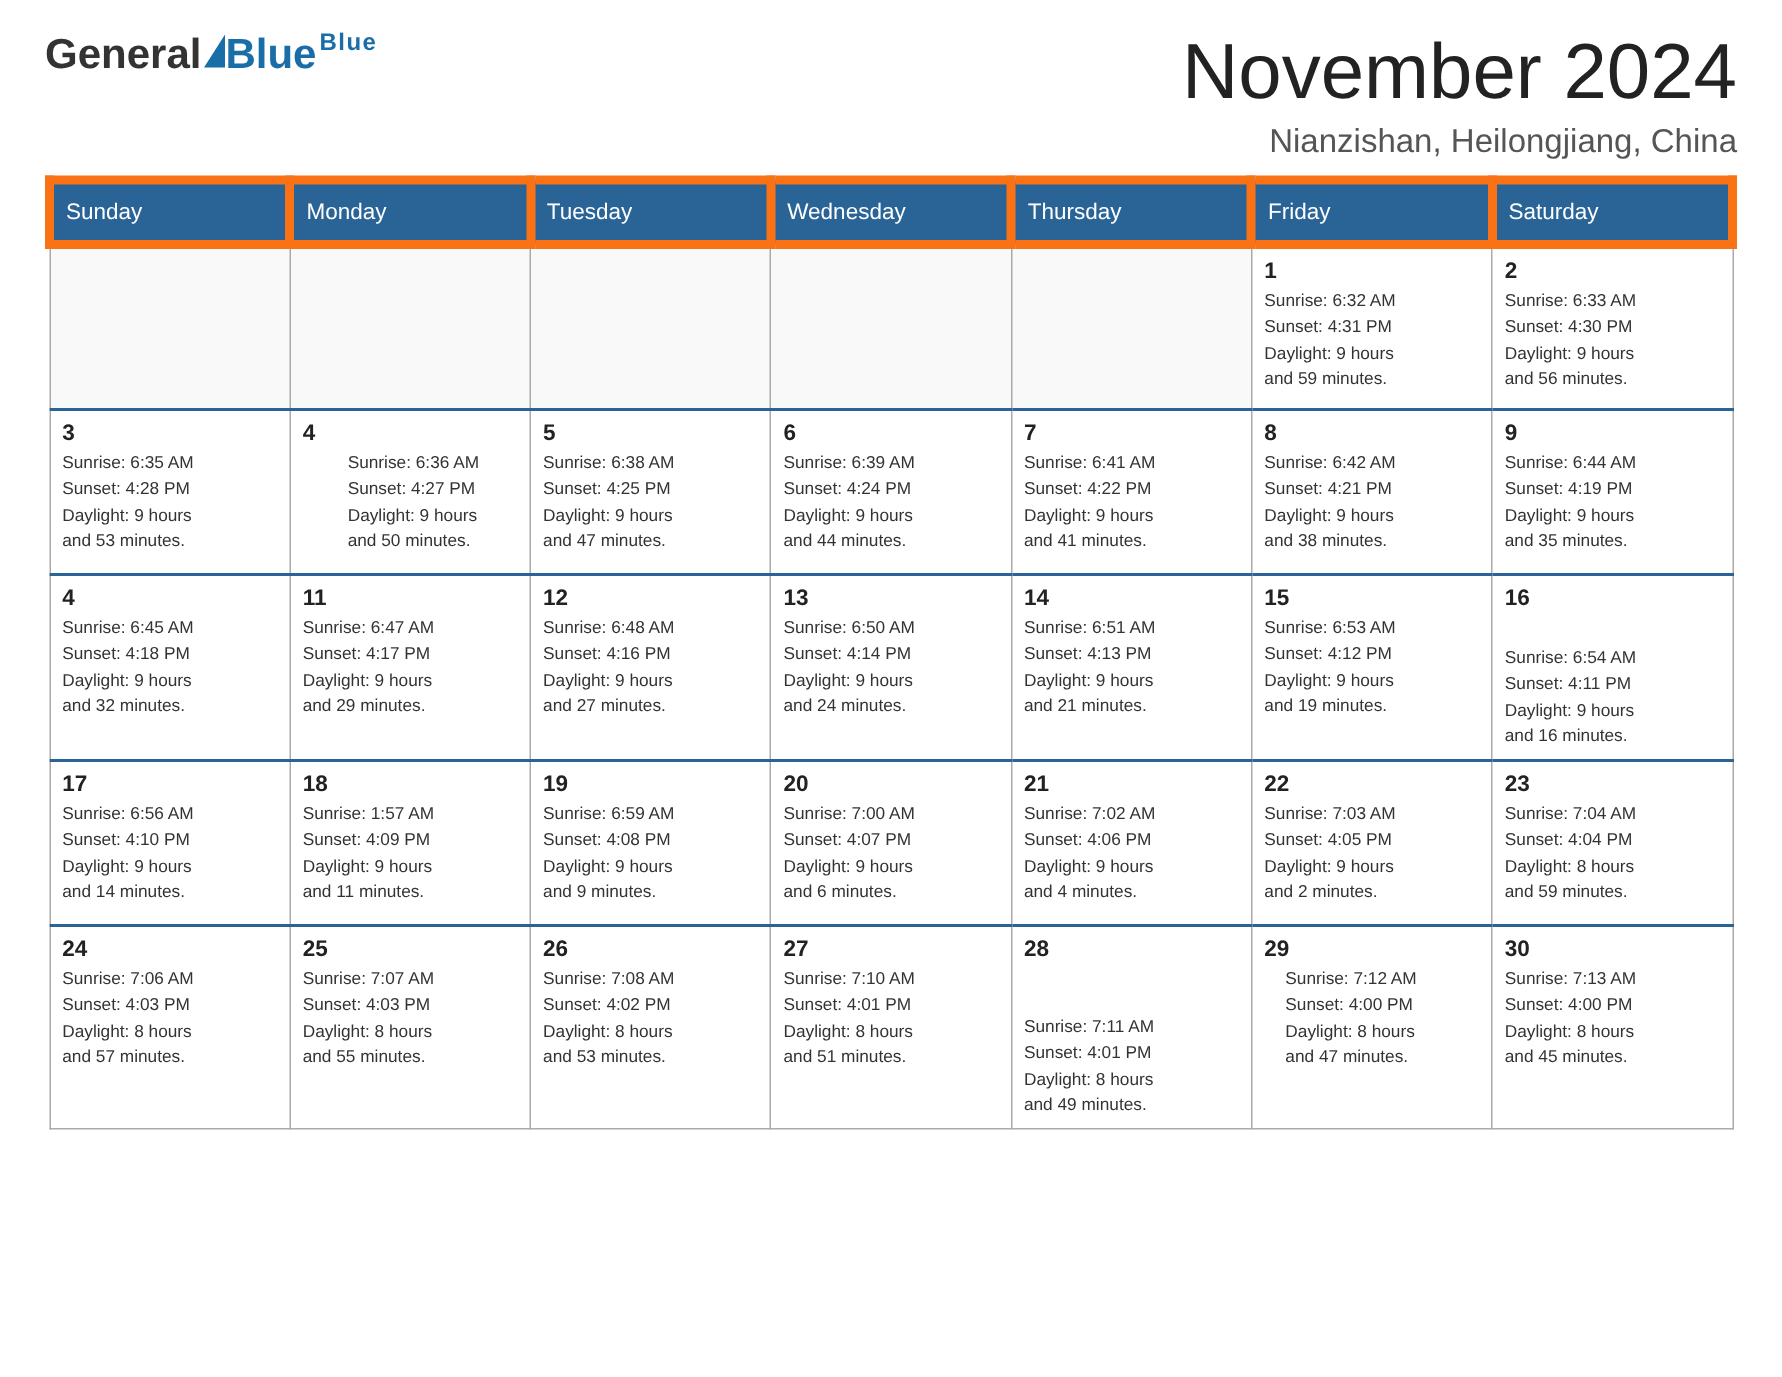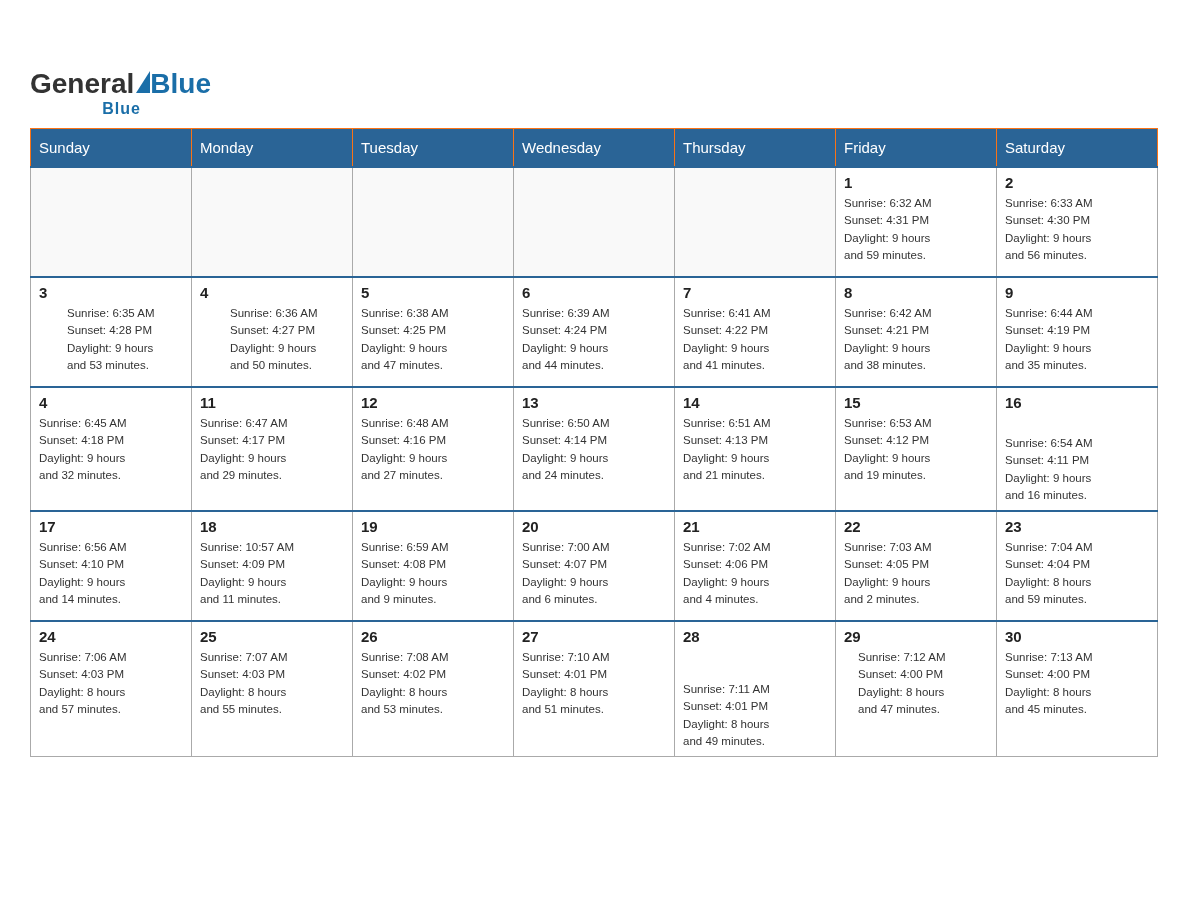--- a/index.html
+++ b/index.html
@@ -11,23 +11,22 @@
       min-height: 918px;
     }
     .header-area {
       display: flex;
       justify-content: space-between;
       align-items: flex-start;
       margin-bottom: 10px;
     }
     .logo-area {
       display: flex;
-      flex-direction: column;
-      align-items: center;
-      margin-top: 48px;
+      flex-direction: row;
+      align-items: flex-start;
     }
     .logo-text {
       display: flex;
       align-items: center;
       font-size: 28px;
       font-weight: bold;
     }
     .logo-general {
       color: #333;
     }
@@ -69,21 +68,21 @@
       border-collapse: collapse;
       margin-top: 10px;
     }
     .calendar-table th {
       background-color: #2a6496;
       color: #fff;
       padding: 10px 8px;
       text-align: left;
       font-size: 15px;
       font-weight: normal;
-      border: 1px solid #f97316;
+      border: 6px solid #f97316;
     }
     .calendar-table td {
       border: 1px solid #aaa;
       vertical-align: top;
       padding: 6px 8px;
       width: 14.28%;
       height: 110px;
     }
     .day-number {
       font-size: 15px;
@@ -109,20 +108,24 @@
 
 <div class="header-area">
   <div class="logo-area">
     <div class="logo-text">
       <span class="logo-general">General</span>
       <div class="logo-triangle"></div>
       <span class="logo-blue">Blue</span>
     </div>
     <div class="logo-underline">Blue</div>
   </div>
+  <div class="title-area">
+    <div class="month-title">November 2024</div>
+    <div class="location-title">Nianzishan, Heilongjiang, China</div>
+  </div>
 </div>
 
 <table class="calendar-table">
   <thead>
     <tr>
     <th>Sunday</th>
         <th>Monday</th>
         <th>Tuesday</th>
         <th>Wednesday</th>
         <th>Thursday</th>
@@ -148,21 +151,21 @@
           <div class="day-number">2</div>
           <div class="day-info" style="white-space: pre-line;">Sunrise: 6:33 AM
 Sunset: 4:30 PM
 Daylight: 9 hours
 and 56 minutes.</div>
         </td>
       </tr>
       <tr class="week-row">
         <td>
           <div class="day-number">3</div>
-          <div class="day-info" style="white-space: pre-line; margin-left: 28px;">Sunrise: 6:35 AM
+          <div class="day-info" style="white-space: pre-line;">Sunrise: 6:35 AM
 Sunset: 4:28 PM
 Daylight: 9 hours
 and 53 minutes.</div>
         </td>
         <td>
           <div class="day-number">4</div>
           <div class="day-info" style="white-space: pre-line; margin-left: 30px;">Sunrise: 6:36 AM
 Sunset: 4:27 PM
 Daylight: 9 hours
 and 50 minutes.</div>
@@ -257,21 +260,21 @@
       <tr class="week-row">
         <td>
           <div class="day-number">17</div>
           <div class="day-info" style="white-space: pre-line;">Sunrise: 6:56 AM
 Sunset: 4:10 PM
 Daylight: 9 hours
 and 14 minutes.</div>
         </td>
         <td>
           <div class="day-number">18</div>
-          <div class="day-info" style="white-space: pre-line;">Sunrise: 10:57 AM
+          <div class="day-info" style="white-space: pre-line;">Sunrise: 1:57 AM
 Sunset: 4:09 PM
 Daylight: 9 hours
 and 11 minutes.</div>
         </td>
         <td>
           <div class="day-number">19</div>
           <div class="day-info" style="white-space: pre-line;">Sunrise: 6:59 AM
 Sunset: 4:08 PM
 Daylight: 9 hours
 and 9 minutes.</div>

